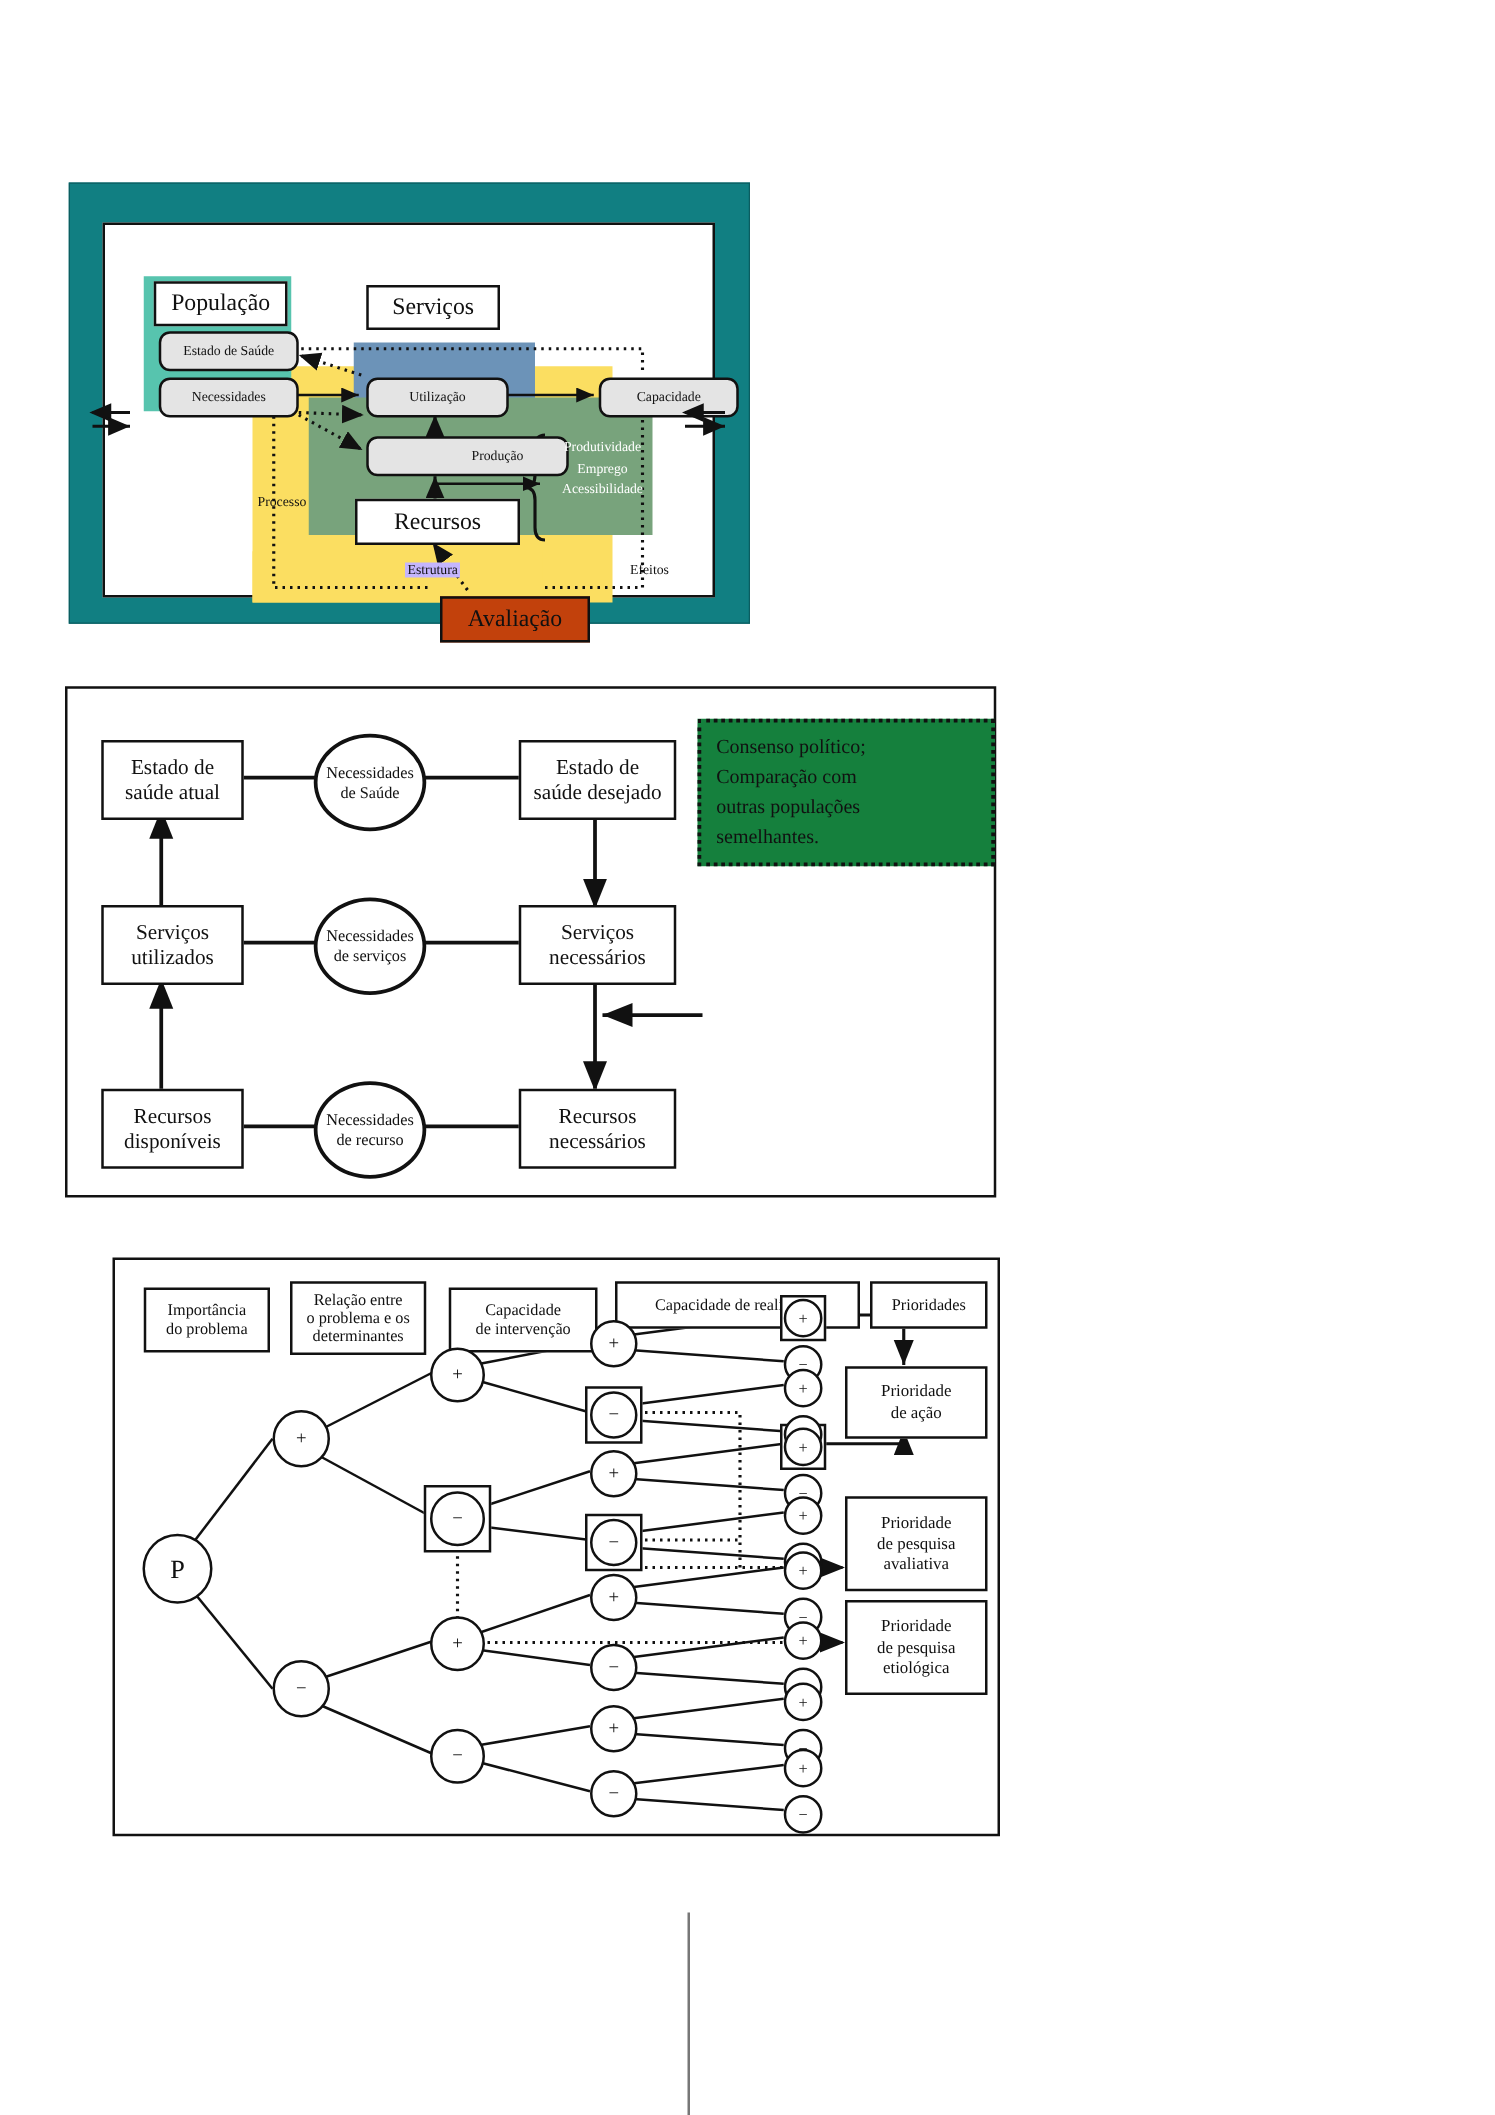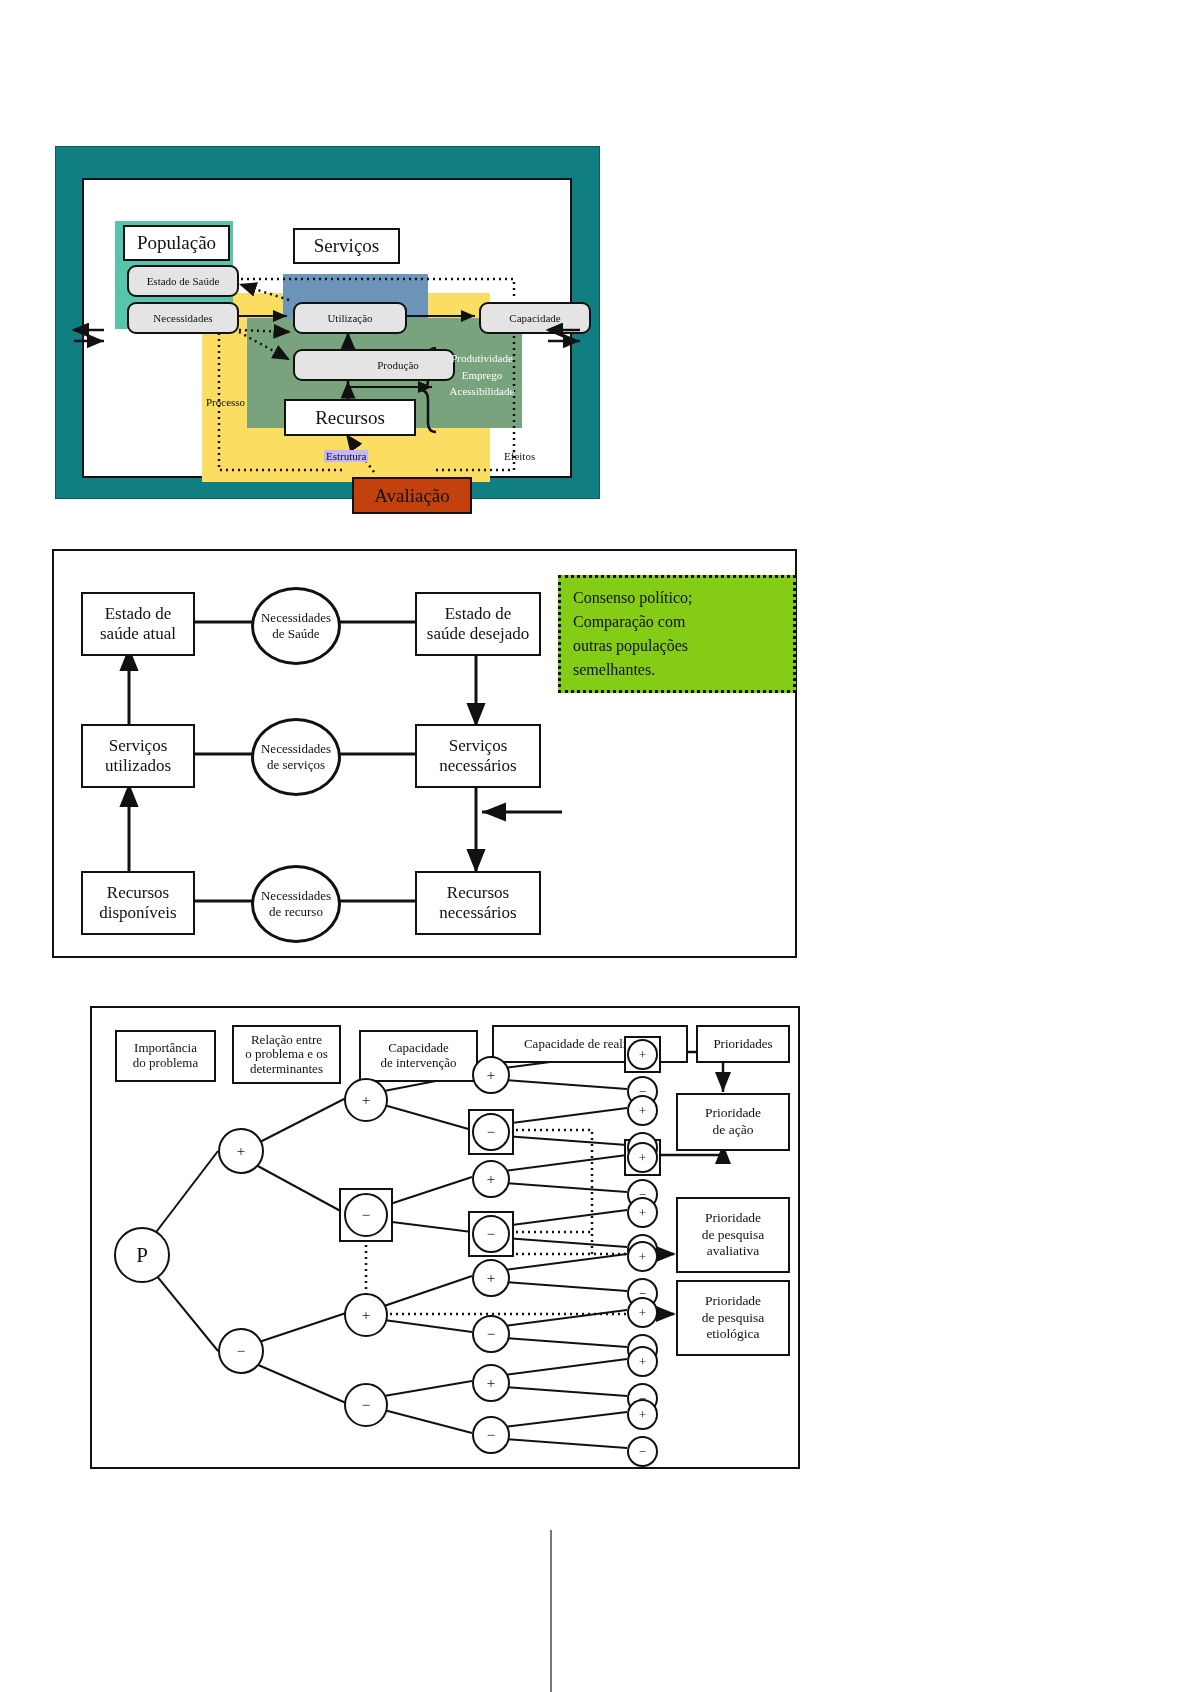--- a/index.html
+++ b/index.html
@@ -34,21 +34,21 @@
   .f1-prodlist{position:absolute;left:352px;top:170px;width:92px;color:#fff;font-size:11px;line-height:1.5;text-align:center;}
   .f1-lbl{position:absolute;font-size:11px;color:#111;}
   #lbl-processo{left:122px;top:216px;text-align:right;}
   #lbl-estrutura{left:240px;top:270px;background:#c4b5fd;padding:0 2px;}
   #lbl-efeitos{left:420px;top:270px;}
 
   
   #fig2{left:52px;top:549px;width:745px;height:409px;background:#fff;border:2px solid #111;box-sizing:border-box;}
   .f2-box{position:absolute;border:2px solid #111;background:#fff;display:flex;flex-direction:column;align-items:center;justify-content:center;font-size:17px;line-height:1.15;text-align:center;}
   .f2-ell{position:absolute;border:3px solid #111;border-radius:50%;background:#fff;display:flex;flex-direction:column;align-items:center;justify-content:center;font-size:13px;line-height:1.2;text-align:center;}
-  .f2-note{position:absolute;border:3px dotted #111;background:#84cc16;padding:8px 12px;font-size:16px;line-height:1.5;}
+  .f2-note{position:absolute;border:3px dotted #111;background:#15803d;padding:8px 12px;font-size:16px;line-height:1.5;}
 
   
   #fig3{left:90px;top:1006px;width:710px;height:463px;background:#fff;border:2px solid #111;box-sizing:border-box;}
   .f3-hdr{position:absolute;border:2px solid #111;background:#fff;display:flex;align-items:center;justify-content:center;text-align:center;font-size:13px;line-height:1.12;}
   .f3-out{position:absolute;border:2px solid #111;background:#fff;display:flex;align-items:center;justify-content:center;text-align:center;font-size:13.5px;line-height:1.25;}
   .node{position:absolute;border:2px solid #111;border-radius:50%;background:#fff;display:flex;align-items:center;justify-content:center;font-size:15px;line-height:1;z-index:3;}
   .sqwrap{position:absolute;border:2.5px solid #111;background:#fff;z-index:2;}
 
   .bottomline{position:absolute;left:550px;top:1530px;width:2px;height:162px;background:#777;}
 

